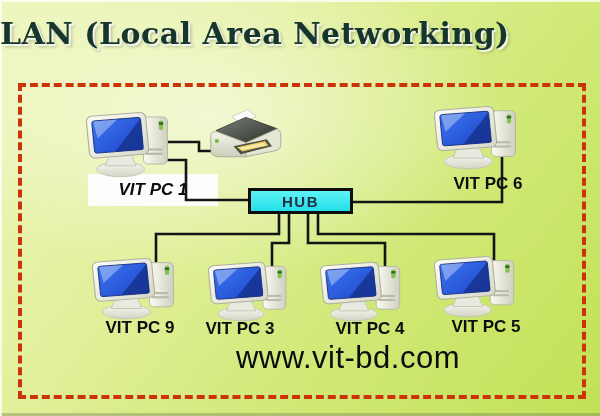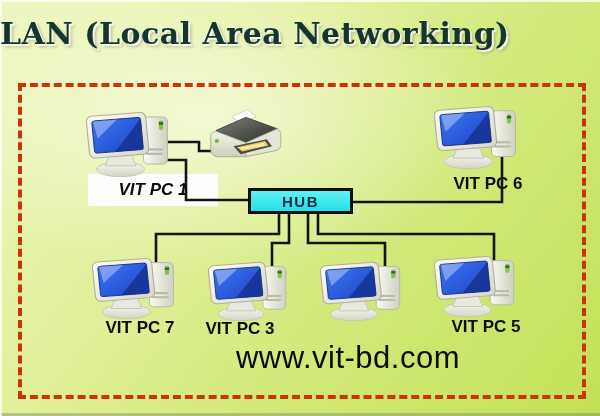--- a/index.html
+++ b/index.html
@@ -148,19 +148,20 @@
       <use href="#sym-pc"></use>
     </svg>
   <svg class="icon" style="left:434px;top:254px;" width="90" height="64" preserveAspectRatio="none" viewBox="0 0 96 78">
       <use href="#sym-pc"></use>
     </svg>
 
   <div class="hub">
     <span>HUB</span>
   </div>
 
-  <div class="pclabel" style="left:94px;top:318px;width:92px;">VIT PC 7</div>
+  <div class="pclabel" style="left:94px;top:318px;width:92px;">VIT PC 9</div>
   <div class="pclabel" style="left:194px;top:319px;width:92px;">VIT PC 3</div>
+  <div class="pclabel" style="left:324px;top:319px;width:92px;">VIT PC 4</div>
   <div class="pclabel" style="left:440px;top:317px;width:92px;">VIT PC 5</div>
 
   <div class="site">www.vit-bd.com</div>
 
 </div>
 
 </body></html>

